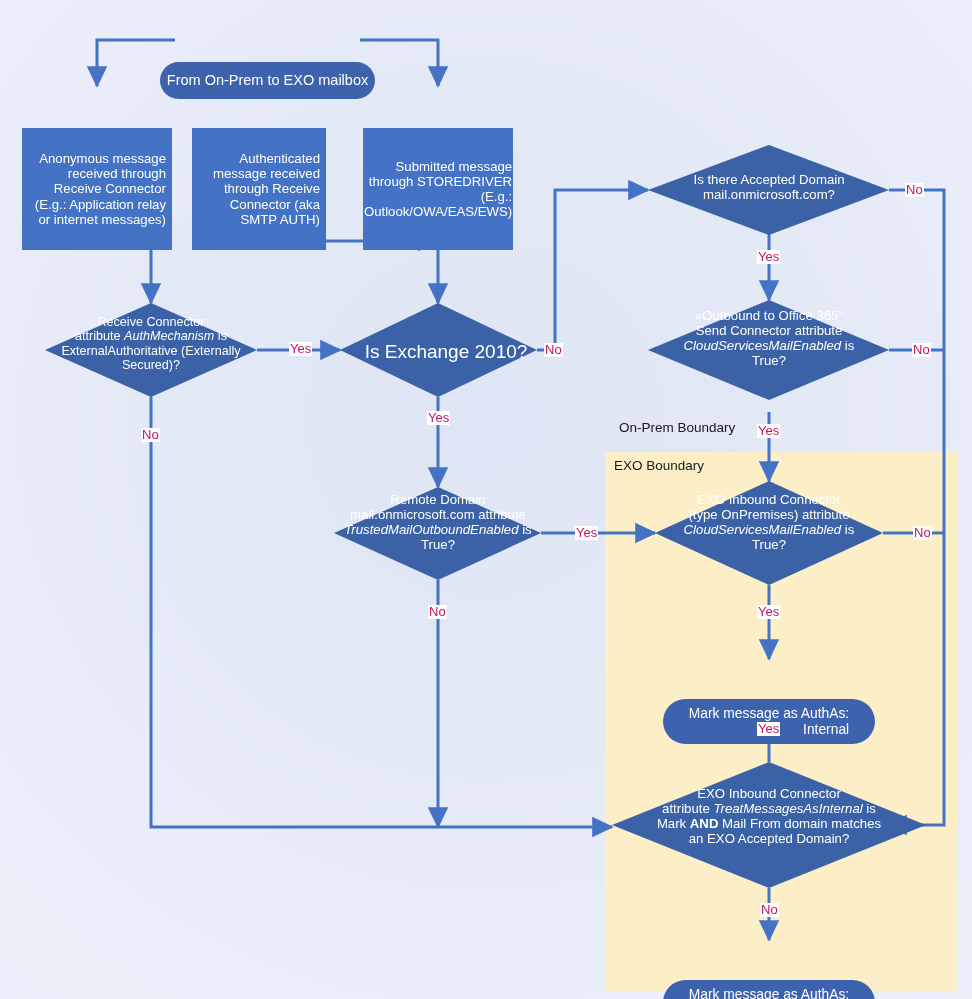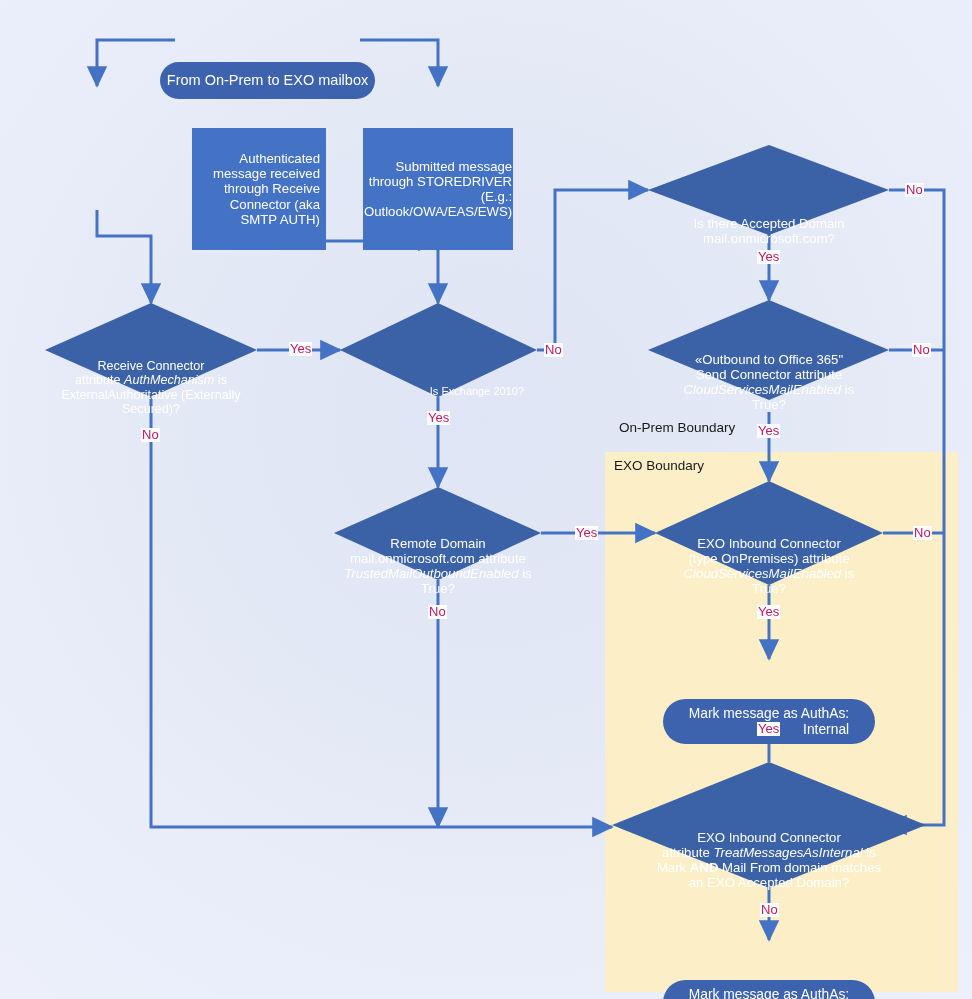--- a/index.html
+++ b/index.html
@@ -12,21 +12,21 @@
   #stage{
     position:relative;width:972px;height:999px;
     background:radial-gradient(circle at 50% 42%, #dfe5f4 0%, #e4e9f6 45%, #eaeefa 75%, #edf0fb 100%);
   }
   svg.wires{position:absolute;left:0;top:0;width:972px;height:999px;}
   .node{position:absolute;box-sizing:border-box;display:flex;align-items:center;justify-content:center;text-align:right;color:#fff;line-height:1.14;margin-top:40px;}
   .rect{background:#4472C4;}
   .pill{background:#3E63AE;border-radius:24px;}
   .band{position:absolute;}
   .boundary-label{position:absolute;color:#17181c;font-size:13.5px;white-space:nowrap;}
-  .dlabel{position:absolute;text-align:center;color:#fff;line-height:1.14;pointer-events:none;margin-top:44px;}
+  .dlabel{position:absolute;text-align:center;color:#fff;line-height:1.14;pointer-events:none;}
   .edgelabel{position:absolute;background:#ffffff;color:#be185d;font-size:13px;line-height:14px;padding:0 1px;white-space:nowrap;}
   i{font-style:italic;}
   b{font-weight:bold;}
 </style>
 </head>
 <body>
 
 <div id="stage">
 
   <div class="band" style="left:605px;top:452px;width:353px;height:540px;background:#FCEFC7;"></div>
@@ -78,20 +78,23 @@
     <g stroke="#4472C4" stroke-width="3" fill="none">
       <path d="M889,350 L944,350"></path>
       <path d="M883,533 L944,533"></path>
     </g>
   </svg>
 
   <div class="node pill" style="left:160px;top:22px;width:215px;height:37px;font-size:14.5px;">
     <span>From On-Prem to EXO mailbox</span>
   </div>
 
+  <div class="node rect" style="left:22px;top:88px;width:150px;height:122px;padding:6px;font-size:13.2px;">
+    <span>Anonymous message received through Receive Connector (E.g.: Application relay or internet messages)</span>
+  </div>
   <div class="node rect" style="left:192px;top:88px;width:134px;height:122px;padding:6px;font-size:13.2px;">
     <span>Authenticated message received through Receive Connector (aka SMTP AUTH)</span>
   </div>
   <div class="node rect" style="left:363px;top:88px;width:150px;height:122px;padding:6px;font-size:13.2px;">
     <span>Submitted message through STOREDRIVER (E.g.: Outlook/OWA/EAS/EWS)</span>
   </div>
 
   <svg class="wires" viewBox="0 0 972 999">
     <g fill="#3B62A6">
       <polygon points="151,303 257,350 151,397 45,350"></polygon>
@@ -104,21 +107,21 @@
     </g>
   </svg>
 
   <div class="dlabel" style="left:25px;top:315px;width:252px;font-size:12.6px;">
     <span>Receive Connector</span><br>
     <span>attribute </span><i>AuthMechanism</i><span> is</span><br>
     <span>ExternalAuthoritative (Externally</span><br>
     <span>Secured)?</span>
   </div>
 
-  <div class="dlabel" style="left:352px;top:341px;width:172px;font-size:11px;text-align:right;">
+  <div class="dlabel" style="left:360px;top:341px;width:172px;font-size:19px;">
     <span>Is Exchange 2010?</span>
   </div>
 
   <div class="dlabel" style="left:659px;top:172px;width:220px;font-size:13.2px;">
     <span>Is there Accepted Domain</span><br>
     <span>mail.onmicrosoft.com?</span>
   </div>
 
   <div class="dlabel" style="left:655px;top:308px;width:228px;font-size:13.2px;">
     <span>«Outbound to Office 365"</span><br>

